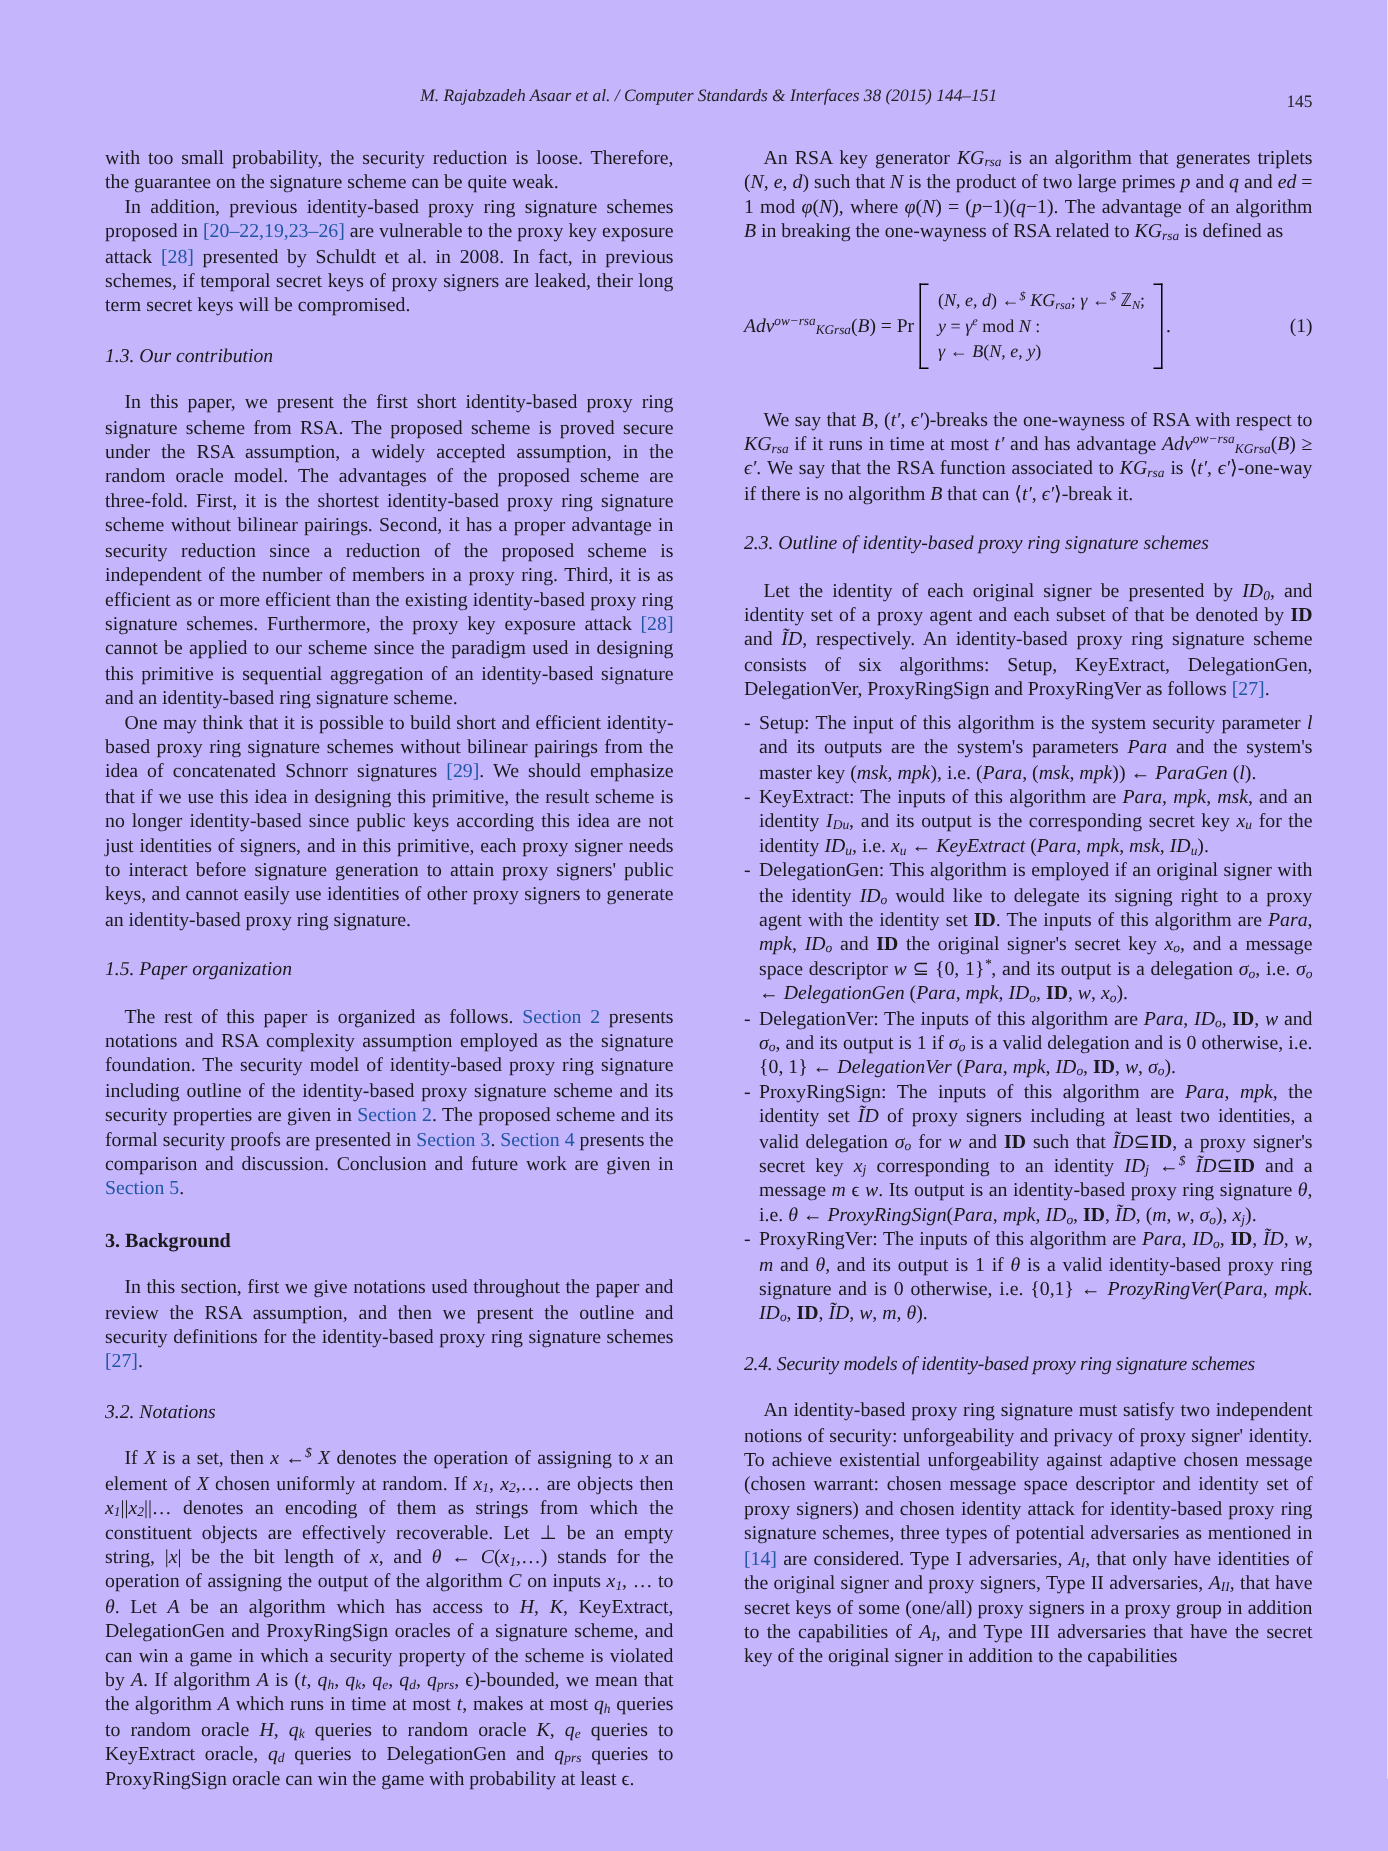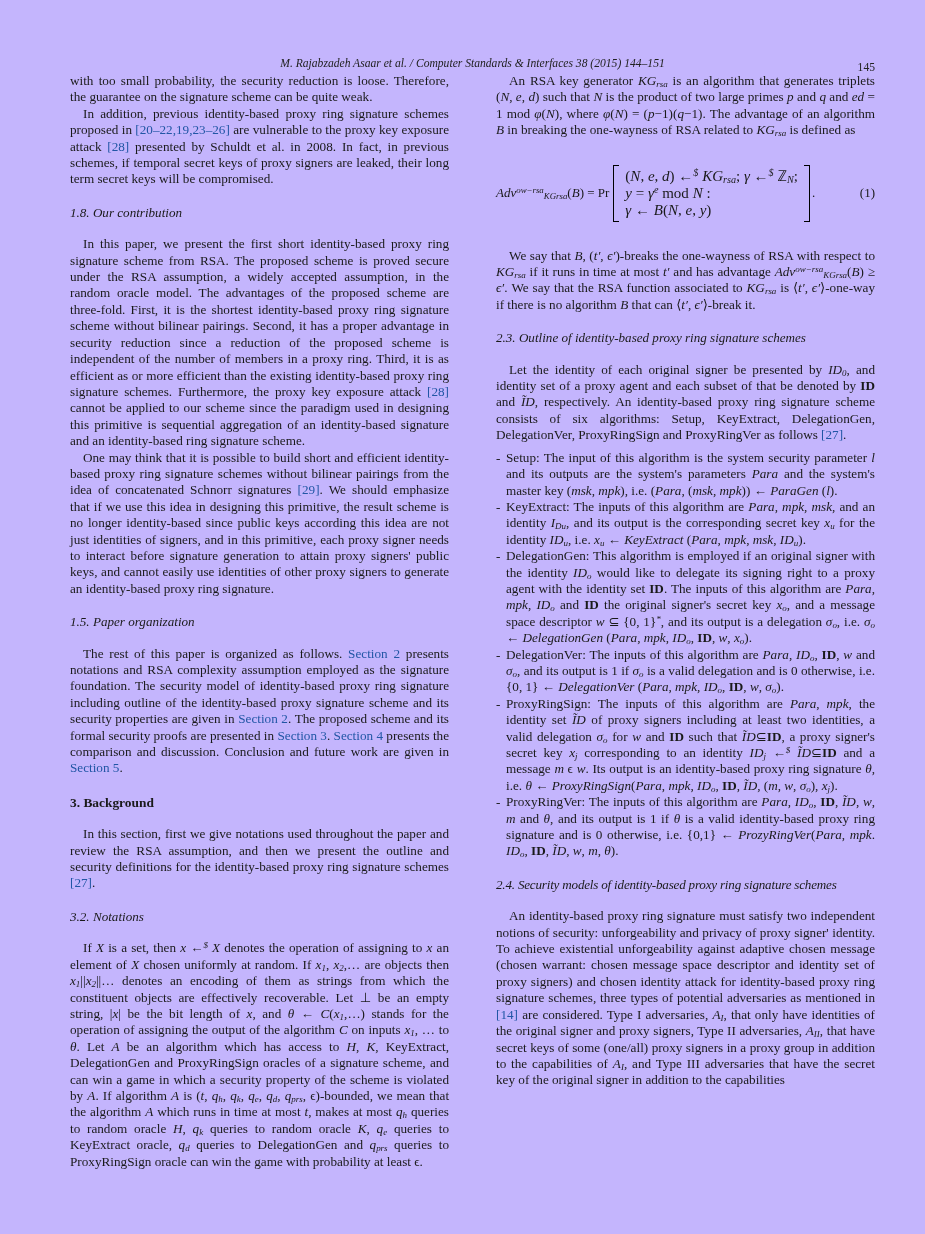--- a/index.html
+++ b/index.html
@@ -4,42 +4,42 @@
 <style>
   html,body{margin:0;padding:0;background:#ffffff;}
   .page{
     width:925px;min-height:1234px;box-sizing:border-box;
     padding:57px 50px 30px 70px;background:#c4b5fd;
     font-family:"Liberation Serif", serif;color:#1a1a1a;
     position:relative;overflow:hidden;
   }
   .header{position:relative;height:16px;font-size:11.6px;font-style:italic;color:#222;text-align:center;}
   .pagenum{position:absolute;right:0;top:4px;font-style:normal;}
-  .columns{display:flex;gap:47px;}
+  .columns{display:flex;gap:47px;margin-top:24px;}
   .col{width:388px;font-size:13.2px;line-height:16.4px;text-align:justify;}
   .para{margin:0;}
   .ind{text-indent:13px;}
   .subhead{font-size:13.1px;font-weight:normal;font-style:italic;margin:17px 0 15px;text-align:left;}
   .subhead.tight{letter-spacing:-0.2px;}
   .subhead.first{margin-top:0;}
   .sechead{font-size:13.4px;font-weight:bold;margin:18px 0 15px;text-align:left;}
   
   .r-i{font-style:italic;}
   .r-b{font-weight:bold;}
   .r-a{color:#2156a5;}
   .r-sup{font-size:0.68em;vertical-align:0.5em;line-height:0;font-style:italic;}
   .r-sub{font-size:0.68em;vertical-align:-0.22em;line-height:0;font-style:italic;}
   
   .equation{display:flex;align-items:center;margin:26px 0;font-size:13px;}
   .eq-lhs{margin-right:4px;white-space:nowrap;}
   .eq-group{display:inline-flex;align-items:stretch;}
   .brk{width:5px;flex:none;}
   .brk-l{border-left:1.5px solid #000;border-top:1.5px solid #000;border-bottom:1.5px solid #000;}
   .brk-r{border-right:1.5px solid #000;border-top:1.5px solid #000;border-bottom:1.5px solid #000;}
-  .eq-rows{display:flex;flex-direction:column;align-items:flex-start;padding:3px 6px;font-size:15px;line-height:17px;text-align:left;}
+  .eq-rows{display:flex;flex-direction:column;align-items:flex-start;padding:3px 6px;font-size:12px;line-height:17px;text-align:left;}
   .eq-period{margin-left:2px;}
   .eq-num{margin-left:auto;}
   
   .list{margin-top:6px;}
   .li{display:flex;margin:0;}
   .li-marker{flex:none;width:10px;}
   .li-text{flex:1;text-align:justify;}
 </style>
 </head>
 <body>
@@ -48,21 +48,21 @@
   <div class="header">
     <span>M. Rajabzadeh Asaar et al. / Computer Standards &amp; Interfaces 38 (2015) 144–151</span>
     <span class="pagenum">145</span>
   </div>
 
   <div class="columns">
 
     <div class="col">
       <p class="para"><span>with too small probability, the security reduction is loose. Therefore, the guarantee on the signature scheme can be quite weak.</span></p>
       <p class="para ind"><span>In addition, previous identity-based proxy ring signature schemes proposed in </span><span class="r-a">[20–22,19,23–26]</span><span> are vulnerable to the proxy key exposure attack </span><span class="r-a">[28]</span><span> presented by Schuldt et al. in 2008. In fact, in previous schemes, if temporal secret keys of proxy signers are leaked, their long term secret keys will be compromised.</span></p>
-      <h3 class="subhead">1.8. Our contribution</h3>
+      <h3 class="subhead">1.3. Our contribution</h3>
       <p class="para ind"><span>In this paper, we present the first short identity-based proxy ring signature scheme from RSA. The proposed scheme is proved secure under the RSA assumption, a widely accepted assumption, in the random oracle model. The advantages of the proposed scheme are three-fold. First, it is the shortest identity-based proxy ring signature scheme without bilinear pairings. Second, it has a proper advantage in security reduction since a reduction of the proposed scheme is independent of the number of members in a proxy ring. Third, it is as efficient as or more efficient than the existing identity-based proxy ring signature schemes. Furthermore, the proxy key exposure attack </span><span class="r-a">[28]</span><span> cannot be applied to our scheme since the paradigm used in designing this primitive is sequential aggregation of an identity-based signature and an identity-based ring signature scheme.</span></p>
       <p class="para ind"><span>One may think that it is possible to build short and efficient identity-based proxy ring signature schemes without bilinear pairings from the idea of concatenated Schnorr signatures </span><span class="r-a">[29]</span><span>. We should emphasize that if we use this idea in designing this primitive, the result scheme is no longer identity-based since public keys according this idea are not just identities of signers, and in this primitive, each proxy signer needs to interact before signature generation to attain proxy signers' public keys, and cannot easily use identities of other proxy signers to generate an identity-based proxy ring signature.</span></p>
       <h3 class="subhead">1.5. Paper organization</h3>
       <p class="para ind"><span>The rest of this paper is organized as follows. </span><span class="r-a">Section 2</span><span> presents notations and RSA complexity assumption employed as the signature foundation. The security model of identity-based proxy ring signature including outline of the identity-based proxy signature scheme and its security properties are given in </span><span class="r-a">Section 2</span><span>. The proposed scheme and its formal security proofs are presented in </span><span class="r-a">Section 3</span><span>. </span><span class="r-a">Section 4</span><span> presents the comparison and discussion. Conclusion and future work are given in </span><span class="r-a">Section 5</span><span>.</span></p>
       <h2 class="sechead">3. Background</h2>
       <p class="para ind"><span>In this section, first we give notations used throughout the paper and review the RSA assumption, and then we present the outline and security definitions for the identity-based proxy ring signature schemes </span><span class="r-a">[27]</span><span>.</span></p>
       <h3 class="subhead">3.2. Notations</h3>
       <p class="para ind"><span>If </span><span class="r-i">X</span><span> is a set, then </span><span class="r-i">x</span><span> ←</span><span class="r-sup">$</span><span> </span><span class="r-i">X</span><span> denotes the operation of assigning to </span><span class="r-i">x</span><span> an element of </span><span class="r-i">X</span><span> chosen uniformly at random. If </span><span class="r-i">x</span><span class="r-sub">1</span><span>, </span><span class="r-i">x</span><span class="r-sub">2</span><span>,… are objects then </span><span class="r-i">x</span><span class="r-sub">1</span><span>||</span><span class="r-i">x</span><span class="r-sub">2</span><span>||… denotes an encoding of them as strings from which the constituent objects are effectively recoverable. Let ⊥ be an empty string, |</span><span class="r-i">x</span><span>| be the bit length of </span><span class="r-i">x</span><span>, and </span><span class="r-i">θ</span><span> ← </span><span class="r-i">C</span><span>(</span><span class="r-i">x</span><span class="r-sub">1</span><span>,…) stands for the operation of assigning the output of the algorithm </span><span class="r-i">C</span><span> on inputs </span><span class="r-i">x</span><span class="r-sub">1</span><span>, … to </span><span class="r-i">θ</span><span>. Let </span><span class="r-i">A</span><span> be an algorithm which has access to </span><span class="r-i">H</span><span>, </span><span class="r-i">K</span><span>, KeyExtract, DelegationGen and ProxyRingSign oracles of a signature scheme, and can win a game in which a security property of the scheme is violated by </span><span class="r-i">A</span><span>. If algorithm </span><span class="r-i">A</span><span> is (</span><span class="r-i">t</span><span>, </span><span class="r-i">q</span><span class="r-sub">h</span><span>, </span><span class="r-i">q</span><span class="r-sub">k</span><span>, </span><span class="r-i">q</span><span class="r-sub">e</span><span>, </span><span class="r-i">q</span><span class="r-sub">d</span><span>, </span><span class="r-i">q</span><span class="r-sub">prs</span><span>, ϵ)-bounded, we mean that the algorithm </span><span class="r-i">A</span><span> which runs in time at most </span><span class="r-i">t</span><span>, makes at most </span><span class="r-i">q</span><span class="r-sub">h</span><span> queries to random oracle </span><span class="r-i">H</span><span>, </span><span class="r-i">q</span><span class="r-sub">k</span><span> queries to random oracle </span><span class="r-i">K</span><span>, </span><span class="r-i">q</span><span class="r-sub">e</span><span> queries to KeyExtract oracle, </span><span class="r-i">q</span><span class="r-sub">d</span><span> queries to DelegationGen and </span><span class="r-i">q</span><span class="r-sub">prs</span><span> queries to ProxyRingSign oracle can win the game with probability at least ϵ.</span></p>
     </div>
 

